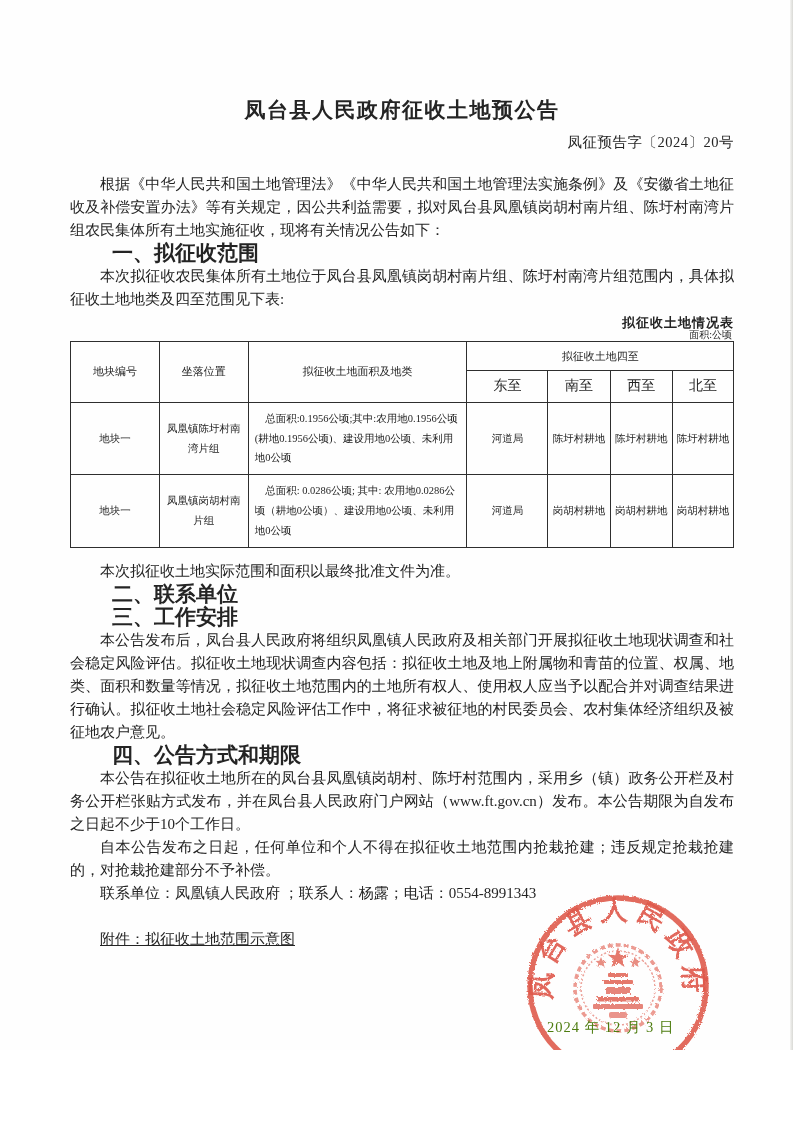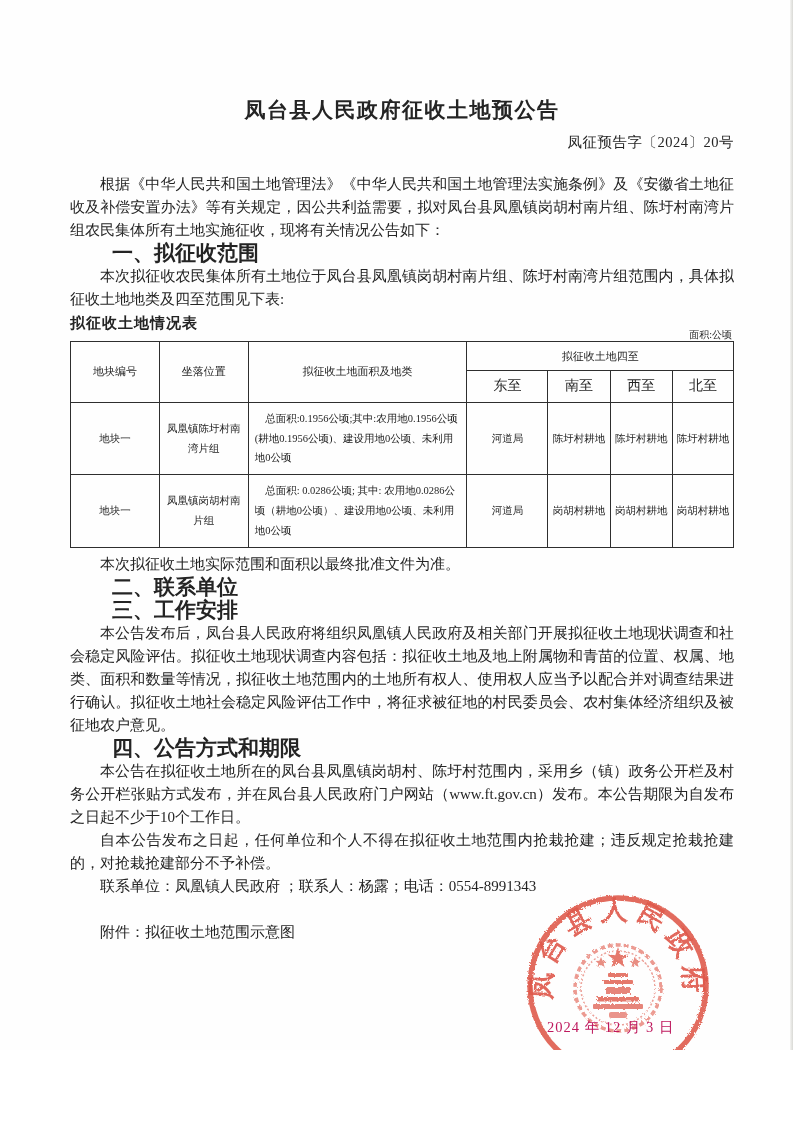--- a/index.html
+++ b/index.html
@@ -14,43 +14,43 @@
 
   .doc-title { text-align:center; font-size:21px; font-weight:bold; letter-spacing:1.5px; }
   .doc-number { text-align:right; font-size:14.5px; margin-top:9px; letter-spacing:0.5px; }
 
   .body-text { font-size:15px; line-height:23px; text-align:justify; }
   .para { margin:0; text-indent:2em; }
   .heading { margin:0; font-weight:bold; text-indent:2em; line-height:23px; font-size:21px; }
   .intro { margin-top:21px; }
 
   .table-caption-row { position:relative; margin-top:3px; height:27px; }
-  .table-caption { text-align:left; font-size:15px; font-weight:600; letter-spacing:1px; }
+  .table-caption { text-align:right; font-size:13px; font-weight:600; letter-spacing:1px; }
   .unit-note { position:absolute; right:2px; bottom:-1px; font-size:10px; font-weight:normal; }
 
   table.land-table { width:100%; border-collapse:collapse; table-layout:fixed;
     border:1.5px solid #2a2a2a; }
   .land-table th, .land-table td {
     border:1px solid #2e2e2e; font-size:10.5px; font-weight:normal;
     text-align:center; vertical-align:middle; padding:2px 3px; line-height:1.9;
     overflow:hidden;
   }
   .land-table .hrow1 th { height:24px; font-size:11px; }
   .land-table .hrow2 th { height:20px; font-size:14px; }
   .land-table td { height:44px; }
   .area-cell { text-align:left !important; text-indent:1em; padding:6px 6px !important; }
 
-  .after-table { margin-top:5px; }
+  .after-table { margin-top:12px; }
 
   .contact-line { margin:0; text-indent:2em; }
-  .attachment-line { margin-top:23px; text-indent:2em; }
+  .attachment-line { margin-top:23px; text-indent:2em;text-decoration:underline; }
 
   .seal { position:absolute; left:523px; top:891px; width:190px; height:190px; z-index:2; opacity:0.92; }
   .issue-date { position:absolute; left:547px; top:1018px; z-index:3;
-    font-size:14.5px; color:#be185d; letter-spacing:1px; white-space:nowrap; }
+    font-size:14.5px; color:#4d7c0f; letter-spacing:1px; white-space:nowrap; }
 </style>
 </head>
 <body>
 
 <div class="page">
   <div class="page-edge"></div>
 
   <div class="content">
     <div class="doc-title">凤台县人民政府征收土地预公告</div>
     <div class="doc-number">凤征预告字〔2024〕20号</div>

